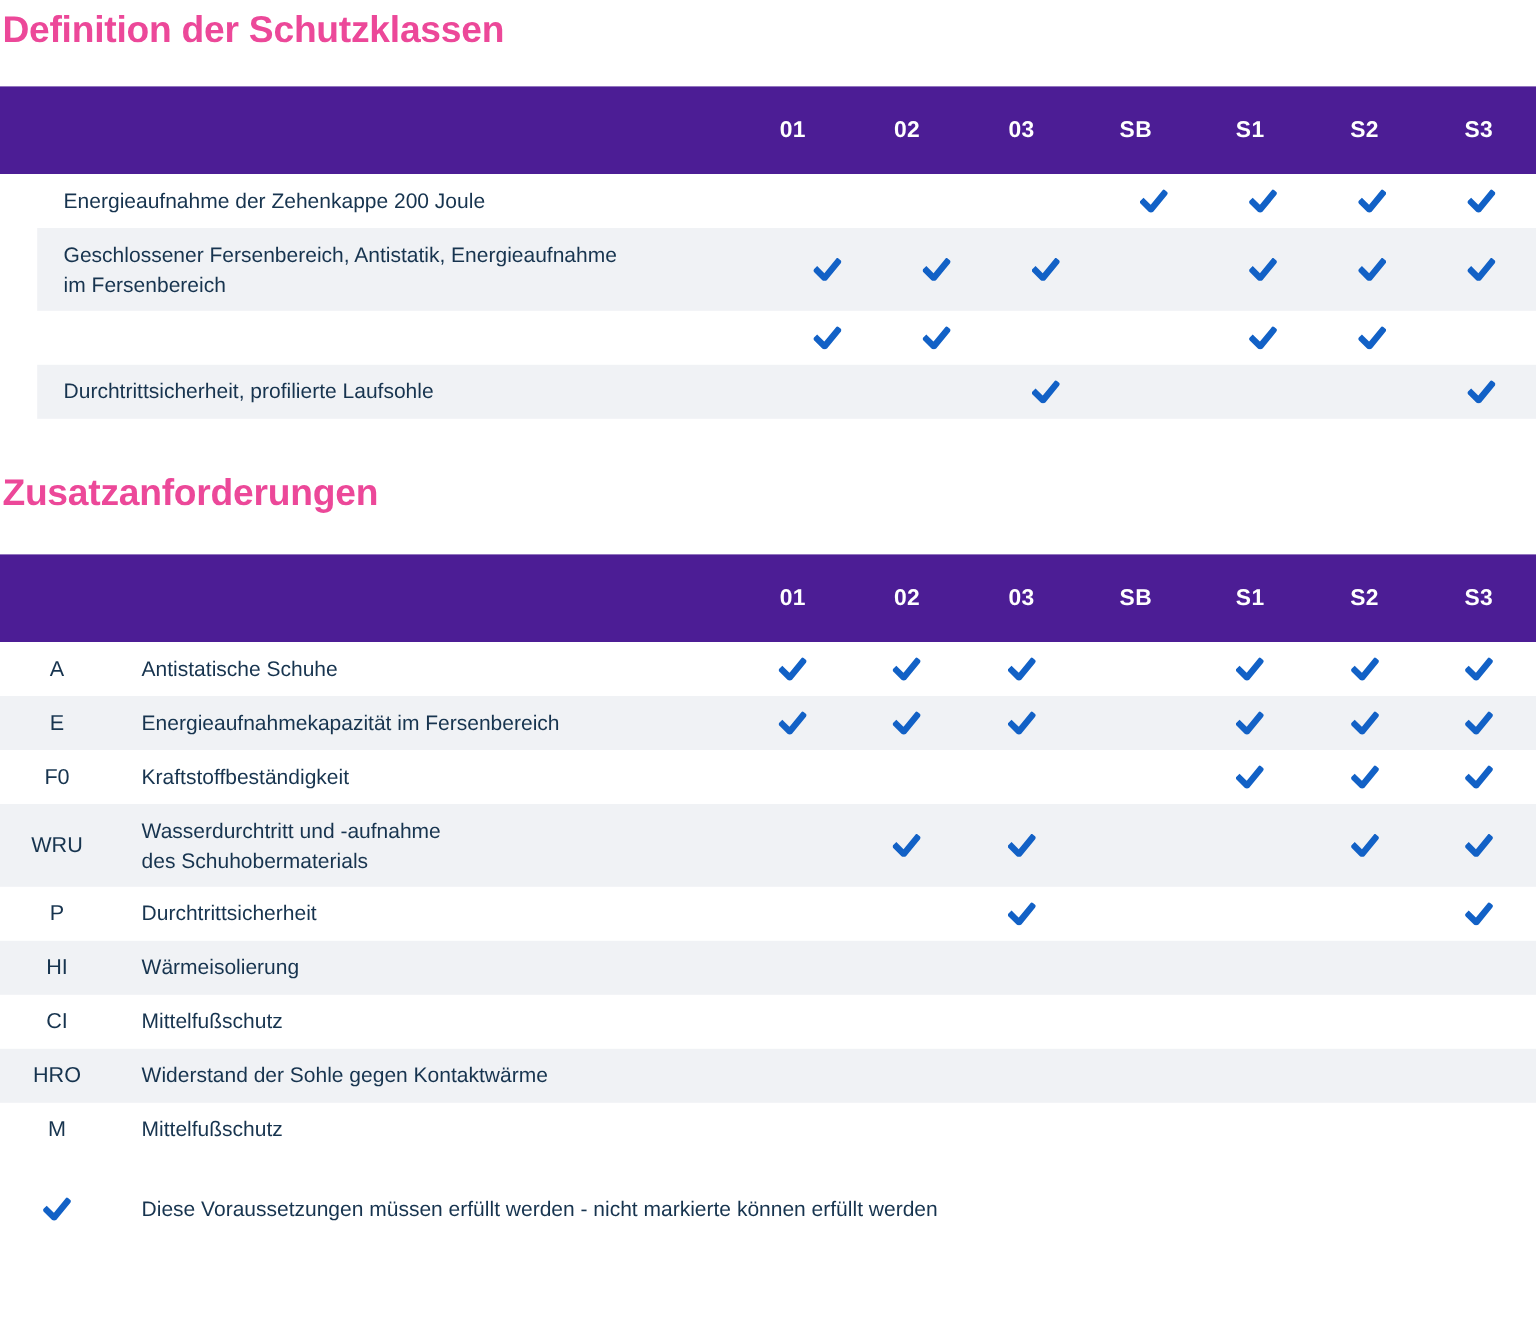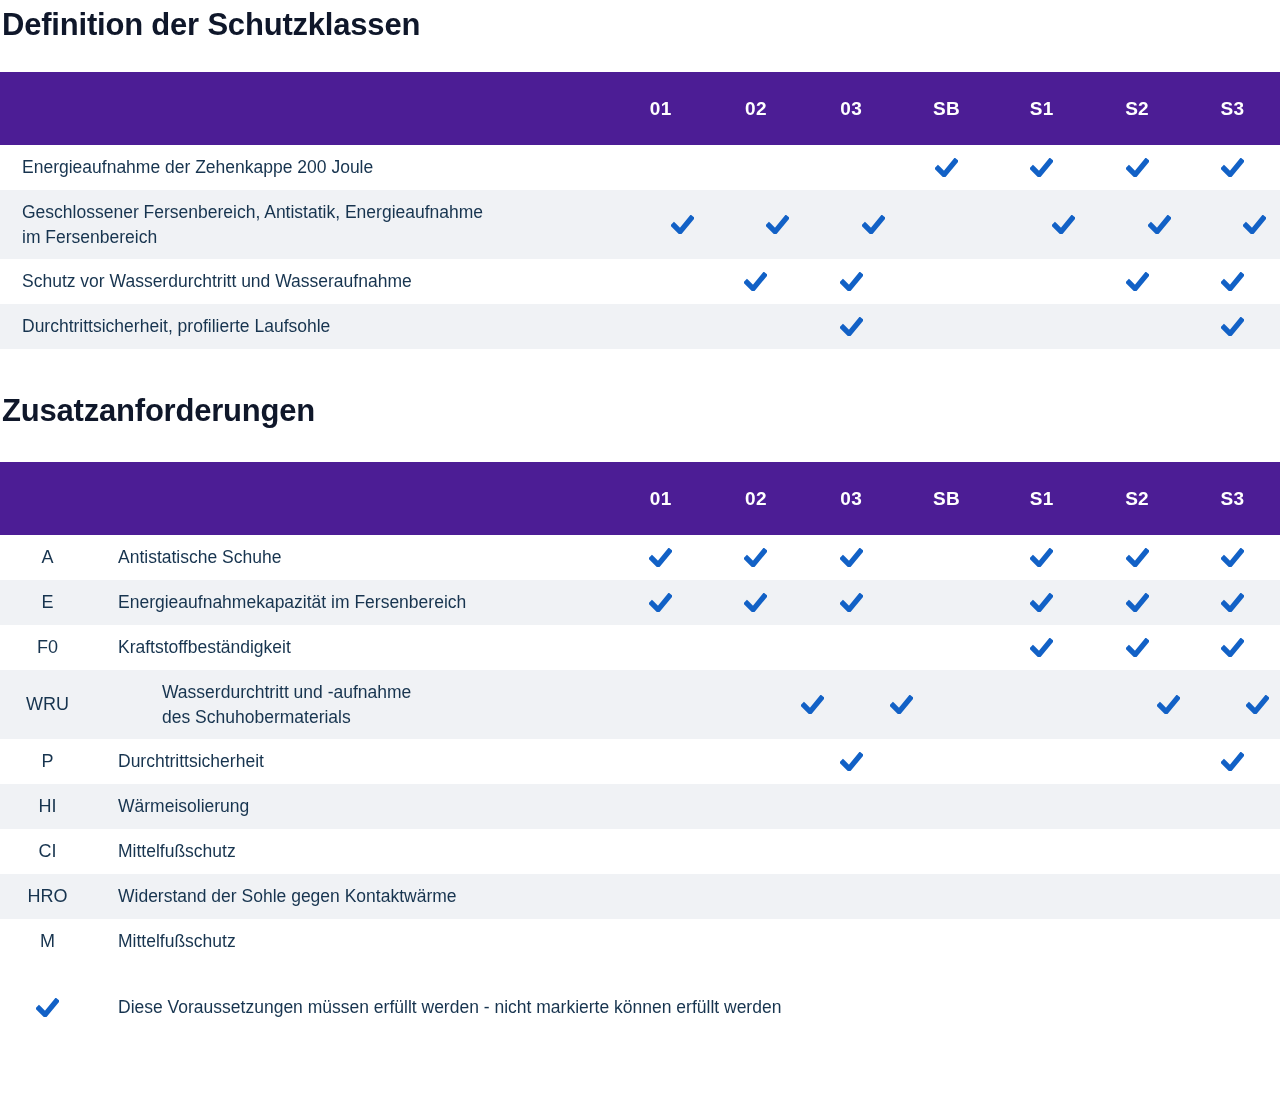--- a/index.html
+++ b/index.html
@@ -7,21 +7,21 @@
     margin: 0; padding: 0;
     width: 1280px; height: 1108px;
     background: #ffffff;
     font-family: "Liberation Sans", "DejaVu Sans", sans-serif;
     color: #17344F;
     overflow: hidden;
   }
   .section-title {
     font-size: 31px;
     font-weight: 700;
-    color: #0f172a;
+    color: #ec4899;
     letter-spacing: -0.2px;
     margin: 0;
     padding: 7px 0 0 2px;
   }
   #title-1 { margin-bottom: 29px; }
   #title-2 { margin-top: 37px; margin-bottom: 33px; }
 
   .table { width: 1280px; }
 
   .thead {
@@ -36,25 +36,25 @@
     color: #ffffff;
     font-size: 19px;
     font-weight: 700;
     letter-spacing: 0.3px;
   }
 
   .row {
     display: grid;
     align-items: center;
   }
-  .t1 .row { grid-template-columns: 613px repeat(7, 1fr); }
+  .t1 .row { grid-template-columns: 613px repeat(7, 1fr); margin-left: 31px; }
   .t2 .row { grid-template-columns: 95px 518px repeat(7, 1fr); }
   .row.alt { background: #F0F2F5; }
   .row.single { height: 45px; }
-  .row.double { height: 69px; gap: 44px; }
+  .row.double { height: 69px; }
 
   .label {
     font-size: 17.5px;
     line-height: 1.42;
     white-space: pre-line;
   }
   .t1 .label { padding-left: 22px; }
   .t2 .label { padding-left: 23px; }
 
   .code {
@@ -145,21 +145,20 @@
         </svg></div>
     <div class="cell"><svg class="ck" viewBox="0 0 24 20" style="visibility: visible;">
           <path d="M3 11l6.5 6.5L21 3.5"></path>
         </svg></div>
     <div class="cell"><svg class="ck" viewBox="0 0 24 20" style="visibility: visible;">
           <path d="M3 11l6.5 6.5L21 3.5"></path>
         </svg></div>
   </div>
 
   <div class="row single">
-    <div class="label">Schutz vor Wasserdurchtritt und Wasseraufnahme</div>
     <div class="cell"><svg class="ck" viewBox="0 0 24 20" style="visibility: hidden;">
           <path d="M3 11l6.5 6.5L21 3.5"></path>
         </svg></div>
     <div class="cell"><svg class="ck" viewBox="0 0 24 20" style="visibility: visible;">
           <path d="M3 11l6.5 6.5L21 3.5"></path>
         </svg></div>
     <div class="cell"><svg class="ck" viewBox="0 0 24 20" style="visibility: visible;">
           <path d="M3 11l6.5 6.5L21 3.5"></path>
         </svg></div>
     <div class="cell"><svg class="ck" viewBox="0 0 24 20" style="visibility: hidden;">

